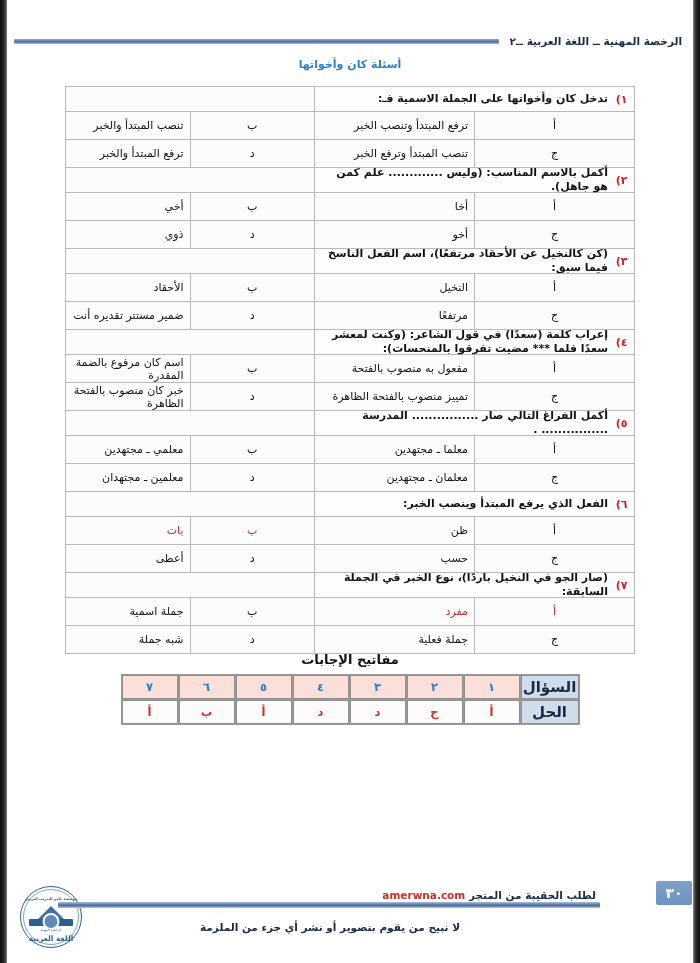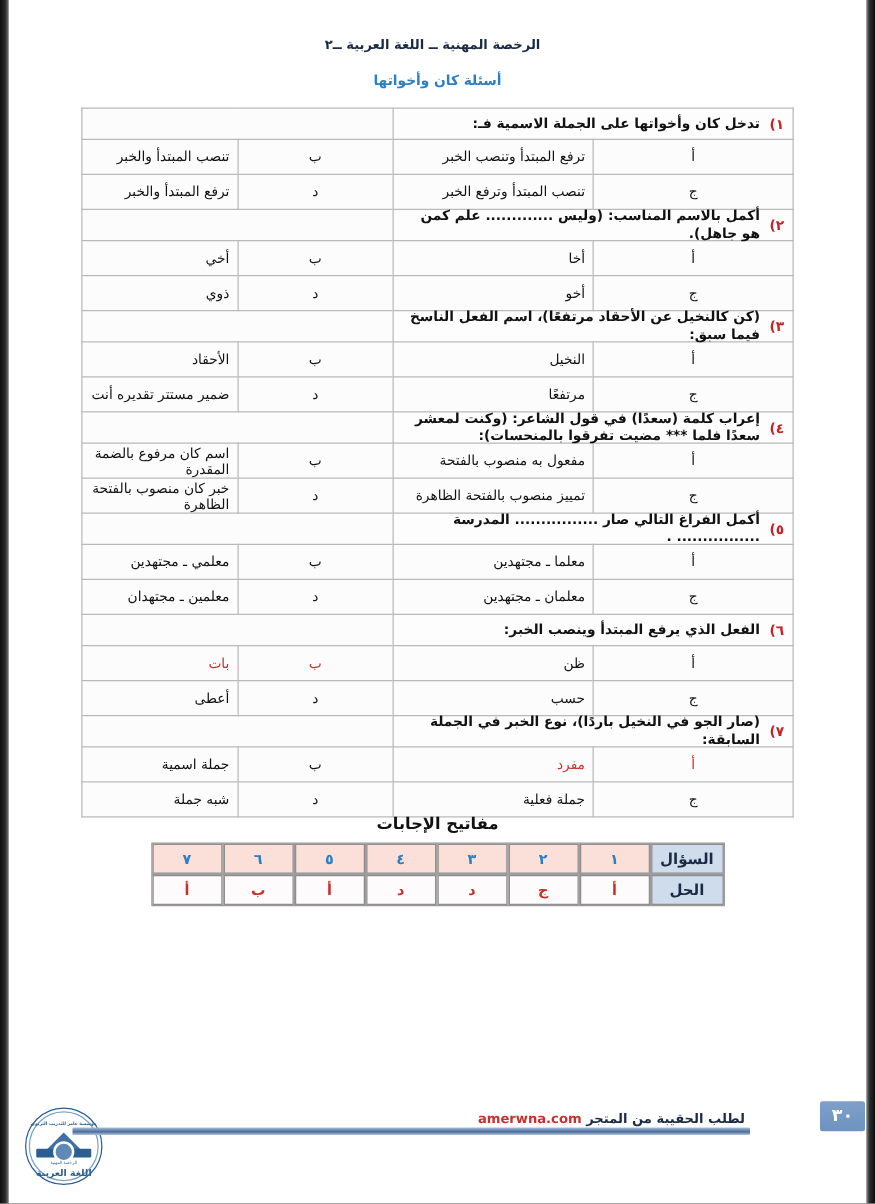--- a/index.html
+++ b/index.html
@@ -30,21 +30,21 @@
   }
 
   
   .header {
     position: absolute;
     top: 30px;
     right: 10px;
     left: 10px;
     height: 22px;
     display: flex;
-    flex-direction: column;
+    flex-direction: row;
     align-items: center;
   }
   .header-title {
     font-size: 10.5px;
     font-weight: bold;
     color: #1a2a44;
     white-space: nowrap;
     padding-right: 8px;
     letter-spacing: -0.2px;
   }
@@ -161,21 +161,21 @@
     text-align: center;
     font-size: 11.5px;
     font-weight: bold;
     background: #fdf0ee;
     border: 1px solid #8f8f8f;
   }
   table.akey td.hdr {
     width: 54px;
     background: #cfdcec;
     color: #1a2a44;
-    font-size: 12px;
+    font-size: 15px;
   }
   table.akey td.qn {
     color: #2b7fc4;
     background: #fbdfd9;
   }
   table.akey td.ans {
     color: #c8302b;
     background: #fdfbfb;
   }
 
@@ -522,17 +522,18 @@
       <div class="logo-bottom-text">اللغة العربية</div>
     </div>
 
     <div class="footer-store">
       <span>لطلب الحقيبة من المتجر</span>
       <span class="url">amerwna.com</span>
     </div>
 
     <div class="footer-rule"></div>
 
+    <div class="footer-disclaimer">لا نبيح من يقوم بتصوير أو نشر أي جزء من الملزمة</div>
 
     <div class="page-number">٣٠</div>
   </div>
 
 </div>
 
 </body></html>

